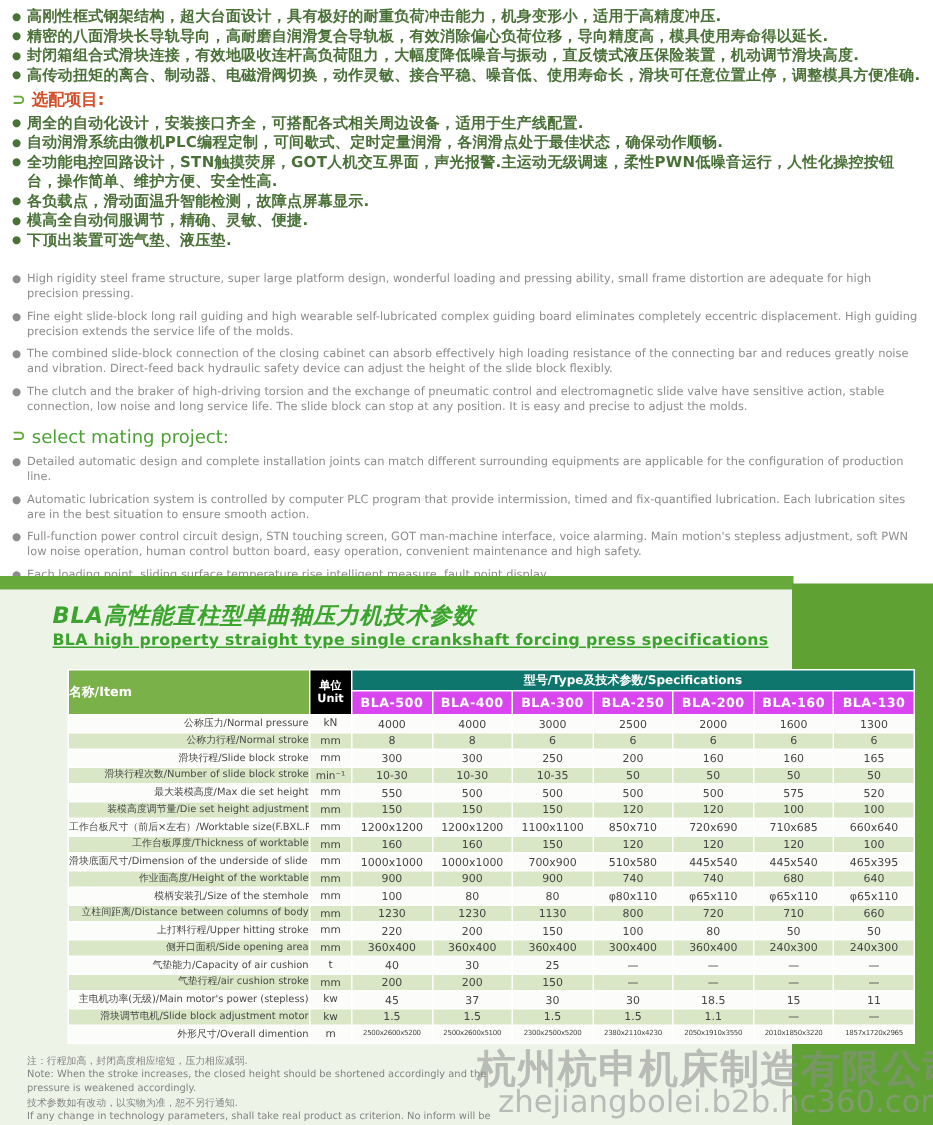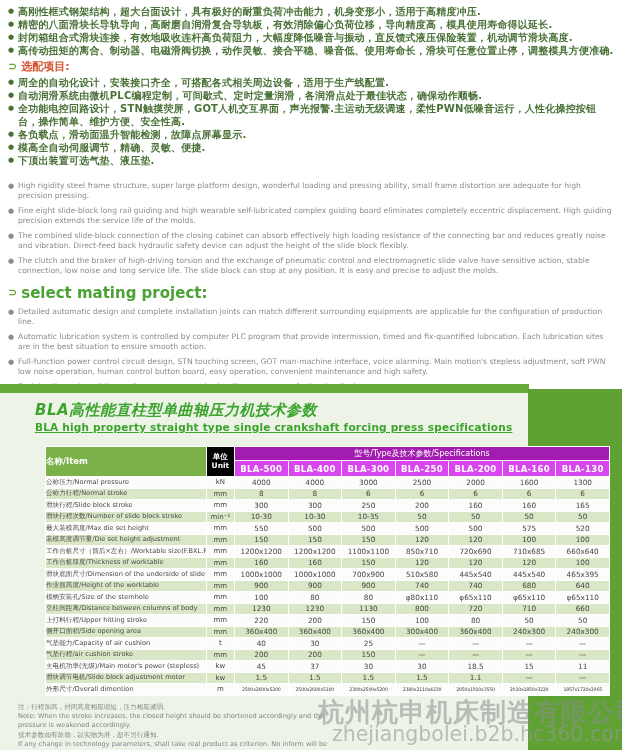--- a/index.html
+++ b/index.html
@@ -21,21 +21,21 @@
   ul.cn-list li::before{content:"●";position:absolute;left:0;top:0;font-size:7px;color:#4a7238;}
   ul.en-list li{
     position:relative;padding-left:10px;margin-bottom:5px;
     font-size:7.6px;color:#8c8c8c;line-height:10px;
   }
   ul.en-list li::before{content:"●";position:absolute;left:0;top:0;font-size:7px;color:#8c8c8c;}
   .sec-head{display:flex;align-items:center;gap:4px;margin:2px 0 2px 0;}
   .arrow-icon{color:#6aa83c;font-weight:bold;font-size:11px;line-height:10px;}
   .sec-head.cn .head-label{font-size:11px;font-weight:bold;color:#d4502a;}
   .sec-head.en{margin:8px 0 5px 0;}
-  .sec-head.en .head-label{font-size:15px;font-weight:bold;color:#4ba234;}
+  .sec-head.en .head-label{font-size:12px;font-weight:normal;color:#4ba234;}
   .en-block{margin-top:14px;}
 
   
   .green-bar{position:absolute;left:0;top:384px;width:529px;height:9px;background:#68a93c;z-index:1;}
   .green-band{position:absolute;left:528px;top:389px;width:94px;height:361px;background:#5fa233;z-index:1;}
   .panel{position:absolute;left:0;top:393px;width:529px;height:357px;background:#eef3e8;z-index:0;}
 
   
   .tbl-title{
     position:absolute;left:35px;top:401px;z-index:2;
@@ -46,26 +46,26 @@
     font-size:10.5px;font-weight:bold;color:#3aa42c;letter-spacing:0.2px;text-decoration:underline;
   }
 
   
   table.spec{
     position:absolute;left:45px;top:446px;width:565px;z-index:2;
     border-collapse:separate;border-spacing:1px;table-layout:fixed;
     background:#ffffff;
   }
   table.spec th,table.spec td{padding:0;overflow:hidden;white-space:nowrap;}
-  th.spec-h{background:#a21caf;color:#fff;font-size:8px;font-weight:normal;height:13px;text-align:center;}
+  th.spec-h{background:#0f766e;color:#fff;font-size:8px;font-weight:bold;height:13px;text-align:center;}
   th.name-h{background:#7ab148;color:#fff;font-size:8.5px;font-weight:bold;text-align:left;padding-left:6px;}
   th.unit-h{background:#000000;color:#fff;font-size:7.5px;font-weight:bold;text-align:center;line-height:8.5px;}
   th.model-h{background:#d946ef;color:#fff;font-size:8.5px;font-weight:bold;height:15px;text-align:center;letter-spacing:0.3px;}
   tbody td{height:10.5px;font-size:7.3px;color:#444;text-align:center;background:#fcfdfb;}
-  tbody td.name{text-align:left;padding-left:0;font-size:6.6px;color:#4a4a4a;}
+  tbody td.name{text-align:right;padding-left:0;font-size:6.6px;color:#4a4a4a;}
   tbody td.unit{font-size:7px;}
   tbody tr.alt td{background:#d9e7c7;}
   tbody td.tiny{font-size:4.7px;letter-spacing:-0.2px;}
 
   
   .notes{position:absolute;left:18px;top:703px;z-index:2;width:330px;}
   .notes div{font-size:6.6px;color:#848484;line-height:9.2px;}
 
   
   .wm-company{

